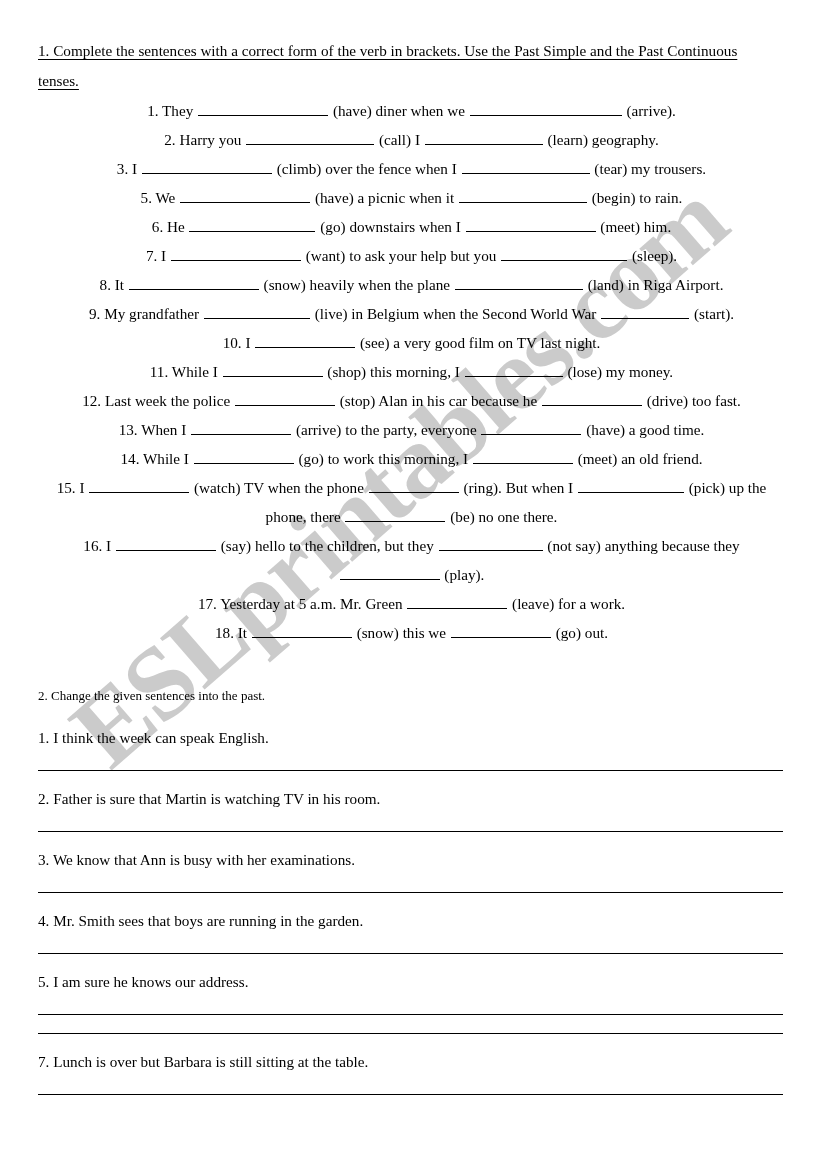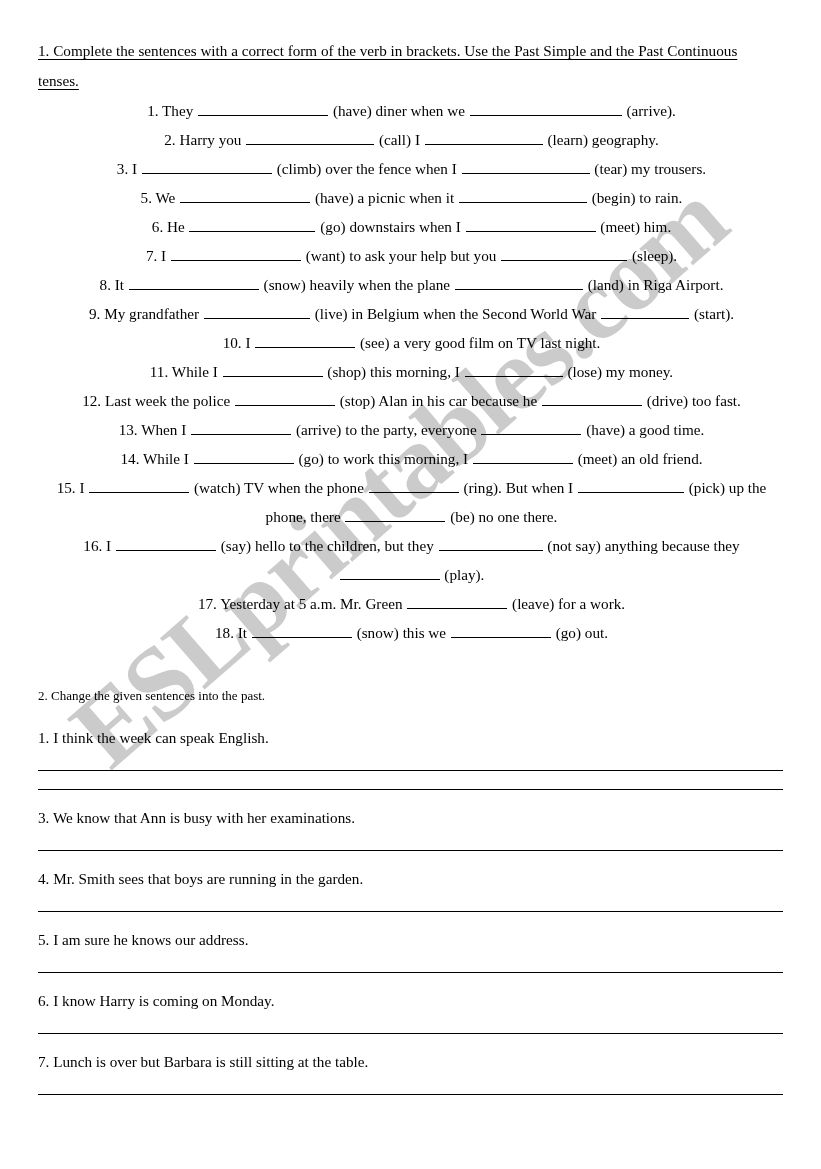--- a/index.html
+++ b/index.html
@@ -143,36 +143,36 @@
     <div class="spacer-block"></div>
 
     <div class="task2-heading">2. Change the given sentences into the past.</div>
 
     <div id="task2-items">
         <div class="s2-block">
           <div class="s2-item"><span>1.</span> <span>I think the week can speak English.</span></div>
           <hr class="answer-rule">
         </div>
         <div class="s2-block">
+          <div class="s2-item"><span>2.</span> <span>Father is sure that Martin is watching TV in his room.</span></div>
           <hr class="answer-rule">
         </div>
         <div class="s2-block">
           <div class="s2-item"><span>3.</span> <span>We know that Ann is busy with her examinations.</span></div>
           <hr class="answer-rule">
         </div>
         <div class="s2-block">
           <div class="s2-item"><span>4.</span> <span>Mr. Smith sees that boys are running in the garden.</span></div>
           <hr class="answer-rule">
         </div>
         <div class="s2-block">
           <div class="s2-item"><span>5.</span> <span>I am sure he knows our address.</span></div>
           <hr class="answer-rule">
         </div>
         <div class="s2-block">
-          <div class="s2-item"><span>6.</span> <span>I know Harry is coming on Monday.</span></div>
           <hr class="answer-rule">
         </div>
         <div class="s2-block">
           <div class="s2-item"><span>7.</span> <span>Lunch is over but Barbara is still sitting at the table.</span></div>
           <hr class="answer-rule">
         </div>
       </div>
 
   </div>
 </div>

